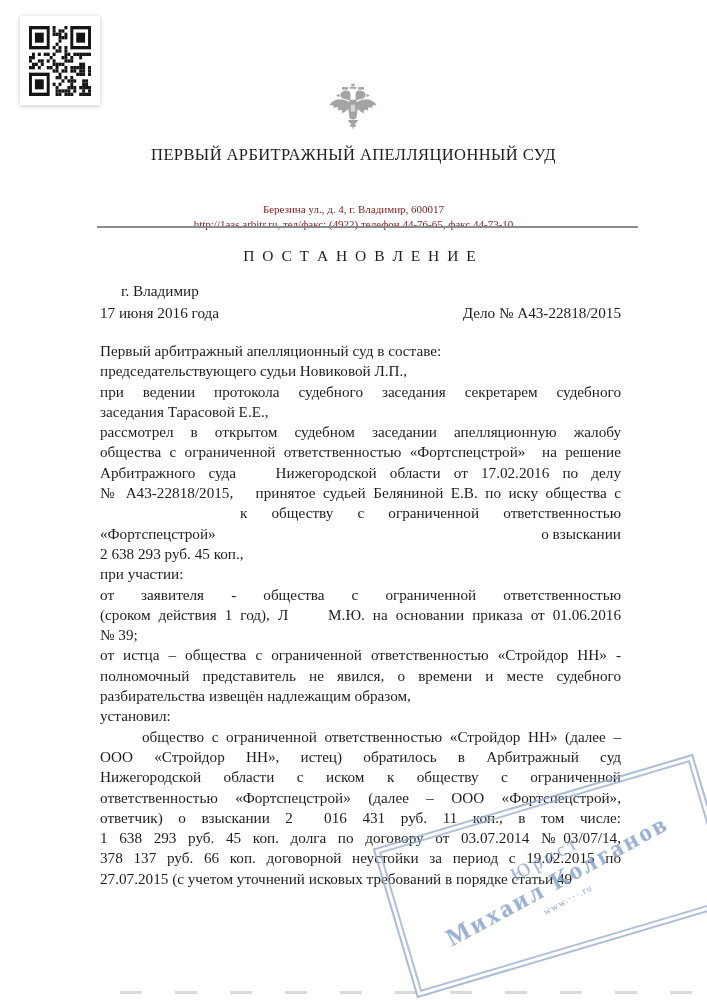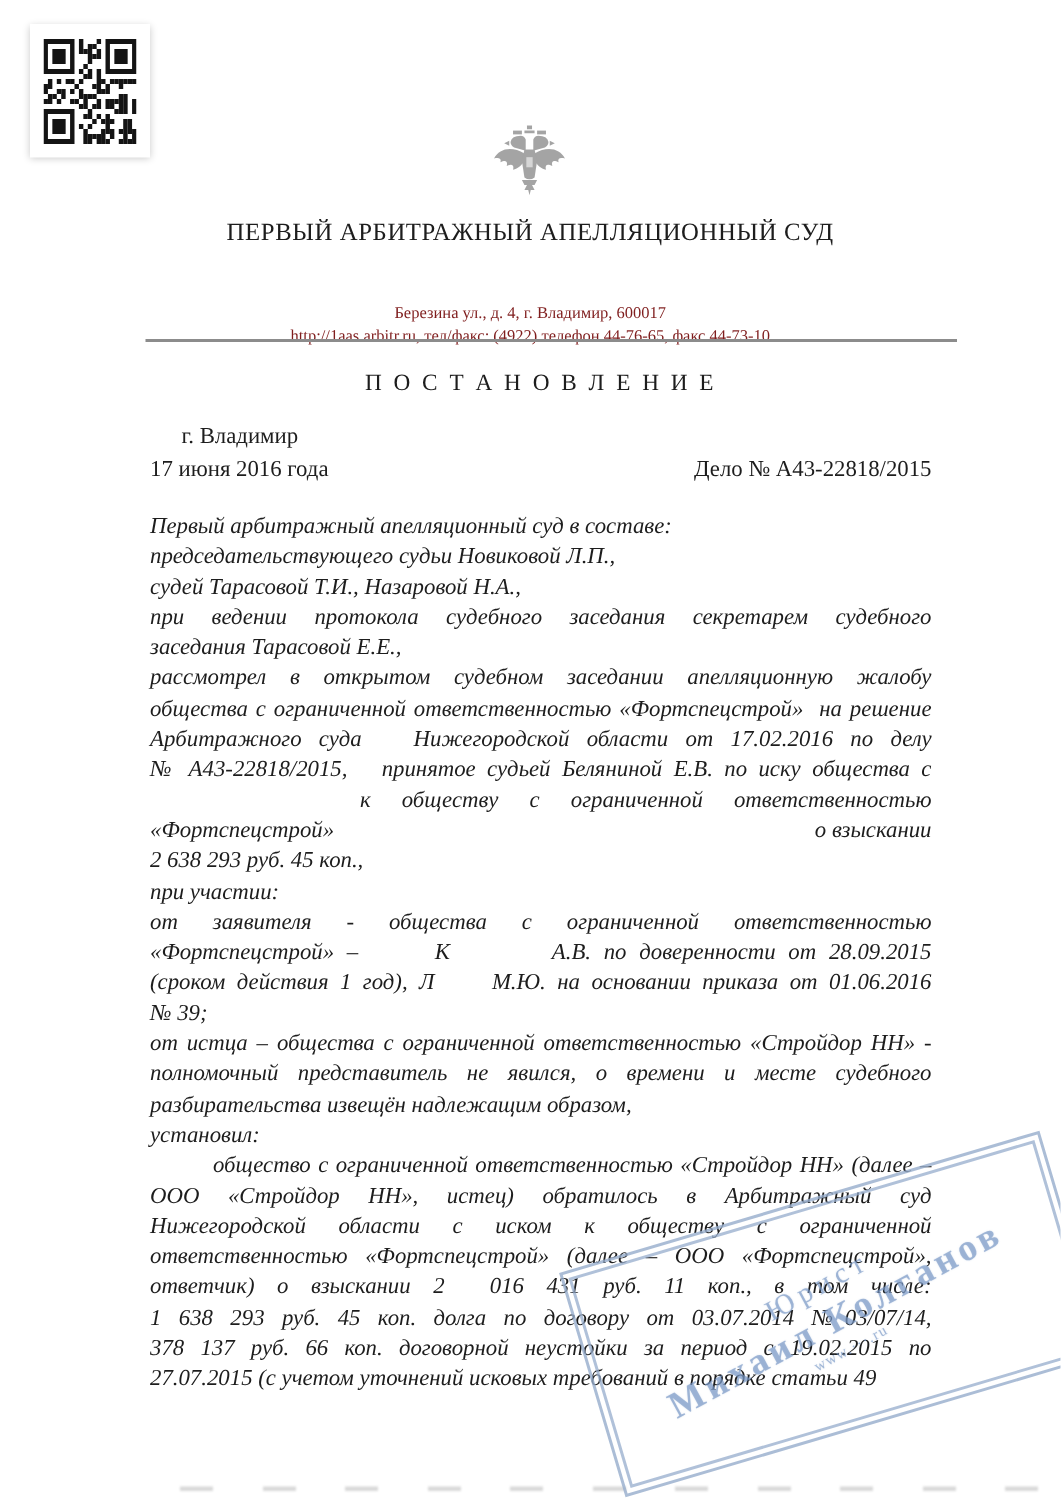--- a/index.html
+++ b/index.html
@@ -26,21 +26,21 @@
   .doc-title{position:absolute;top:247px;left:100px;width:521px;text-align:center;
     font-weight:normal;font-size:15.5px;letter-spacing:2px;}
 
   .city{position:absolute;top:282px;left:100px;font-size:15.2px;margin-left:21px;}
   .date-row{position:absolute;top:304px;left:100px;width:521px;display:flex;
     justify-content:space-between;font-size:15.2px;gap:12px;}
 
   
   .body-text{position:absolute;left:100px;top:341px;width:521px;font-size:15.2px;
     line-height:20.3px;z-index:1;}
-  .ln{min-height:20.3px;font-style:italic;}
+  .ln{min-height:20.3px;}
   .ln.j{text-align:justify;text-align-last:justify;}
   .ln.ind{padding-left:140px;}
   .ln.para{text-indent:42px;}
   .ln.split{display:flex;justify-content:space-between;gap:20px;}
 
   
   .stamp{position:absolute;left:388px;top:798px;width:330px;height:152px;
     transform:rotate(-16.5deg);border:2px solid rgba(150,172,204,.8);z-index:3;pointer-events:none;}
   .stamp-inner{position:absolute;inset:3px;border:2px solid rgba(150,172,204,.75);}
   .stamp-text{position:absolute;inset:0;display:flex;flex-direction:column;align-items:center;
@@ -229,36 +229,34 @@
   <div class="city">г. Владимир</div>
 
   <div class="date-row">
     <span>17 июня 2016 года</span>
     <span>Дело № А43-22818/2015</span>
   </div>
 
   <div class="body-text">
       <div class="ln">Первый арбитражный апелляционный суд в составе:</div>
       <div class="ln">председательствующего судьи Новиковой Л.П.,</div>
-      <div class="ln">судей Тарасовой Т.И., Назаровой Н.А.,</div>
       <div class="ln j">при ведении протокола судебного заседания секретарем судебного</div>
       <div class="ln">заседания Тарасовой Е.Е.,</div>
       <div class="ln j">рассмотрел в открытом судебном заседании апелляционную жалобу</div>
       <div class="ln j">общества с ограниченной ответственностью «Фортспецстрой»&nbsp; на решение</div>
       <div class="ln j">Арбитражного суда &nbsp;&nbsp;Нижегородской области от 17.02.2016 по делу</div>
       <div class="ln j">№ А43-22818/2015, &nbsp;&nbsp;принятое судьей Беляниной Е.В. по иску общества с</div>
       <div class="ln j ind">к &nbsp;обществу &nbsp;с &nbsp;ограниченной &nbsp;ответственностью</div>
       <div class="ln split">
         <span>«Фортспецстрой»</span>
         <span>о взыскании</span>
       </div>
       <div class="ln">2 638 293 руб. 45 коп.,</div>
       <div class="ln">при участии:</div>
       <div class="ln j">от &nbsp;заявителя &nbsp;- &nbsp;общества &nbsp;с &nbsp;ограниченной &nbsp;ответственностью</div>
-      <div class="ln j">«Фортспецстрой» – &nbsp;&nbsp;&nbsp;&nbsp;&nbsp;К &nbsp;&nbsp;&nbsp;&nbsp;&nbsp;&nbsp;&nbsp;А.В. по доверенности от 28.09.2015</div>
       <div class="ln j">(сроком действия 1 год), Л &nbsp;&nbsp;&nbsp;&nbsp;М.Ю. на основании приказа от 01.06.2016</div>
       <div class="ln">№ 39;</div>
       <div class="ln j">от истца – общества с ограниченной ответственностью «Стройдор НН» -</div>
       <div class="ln j">полномочный представитель не явился, о времени и месте судебного</div>
       <div class="ln">разбирательства извещён надлежащим образом,</div>
       <div class="ln">установил:</div>
       <div class="ln j para">общество с ограниченной ответственностью «Стройдор НН» (далее –</div>
       <div class="ln j">ООО «Стройдор НН», истец) обратилось в Арбитражный суд</div>
       <div class="ln j">Нижегородской области с иском к обществу с ограниченной</div>
       <div class="ln j">ответственностью «Фортспецстрой» (далее – ООО «Фортспецстрой»,</div>

